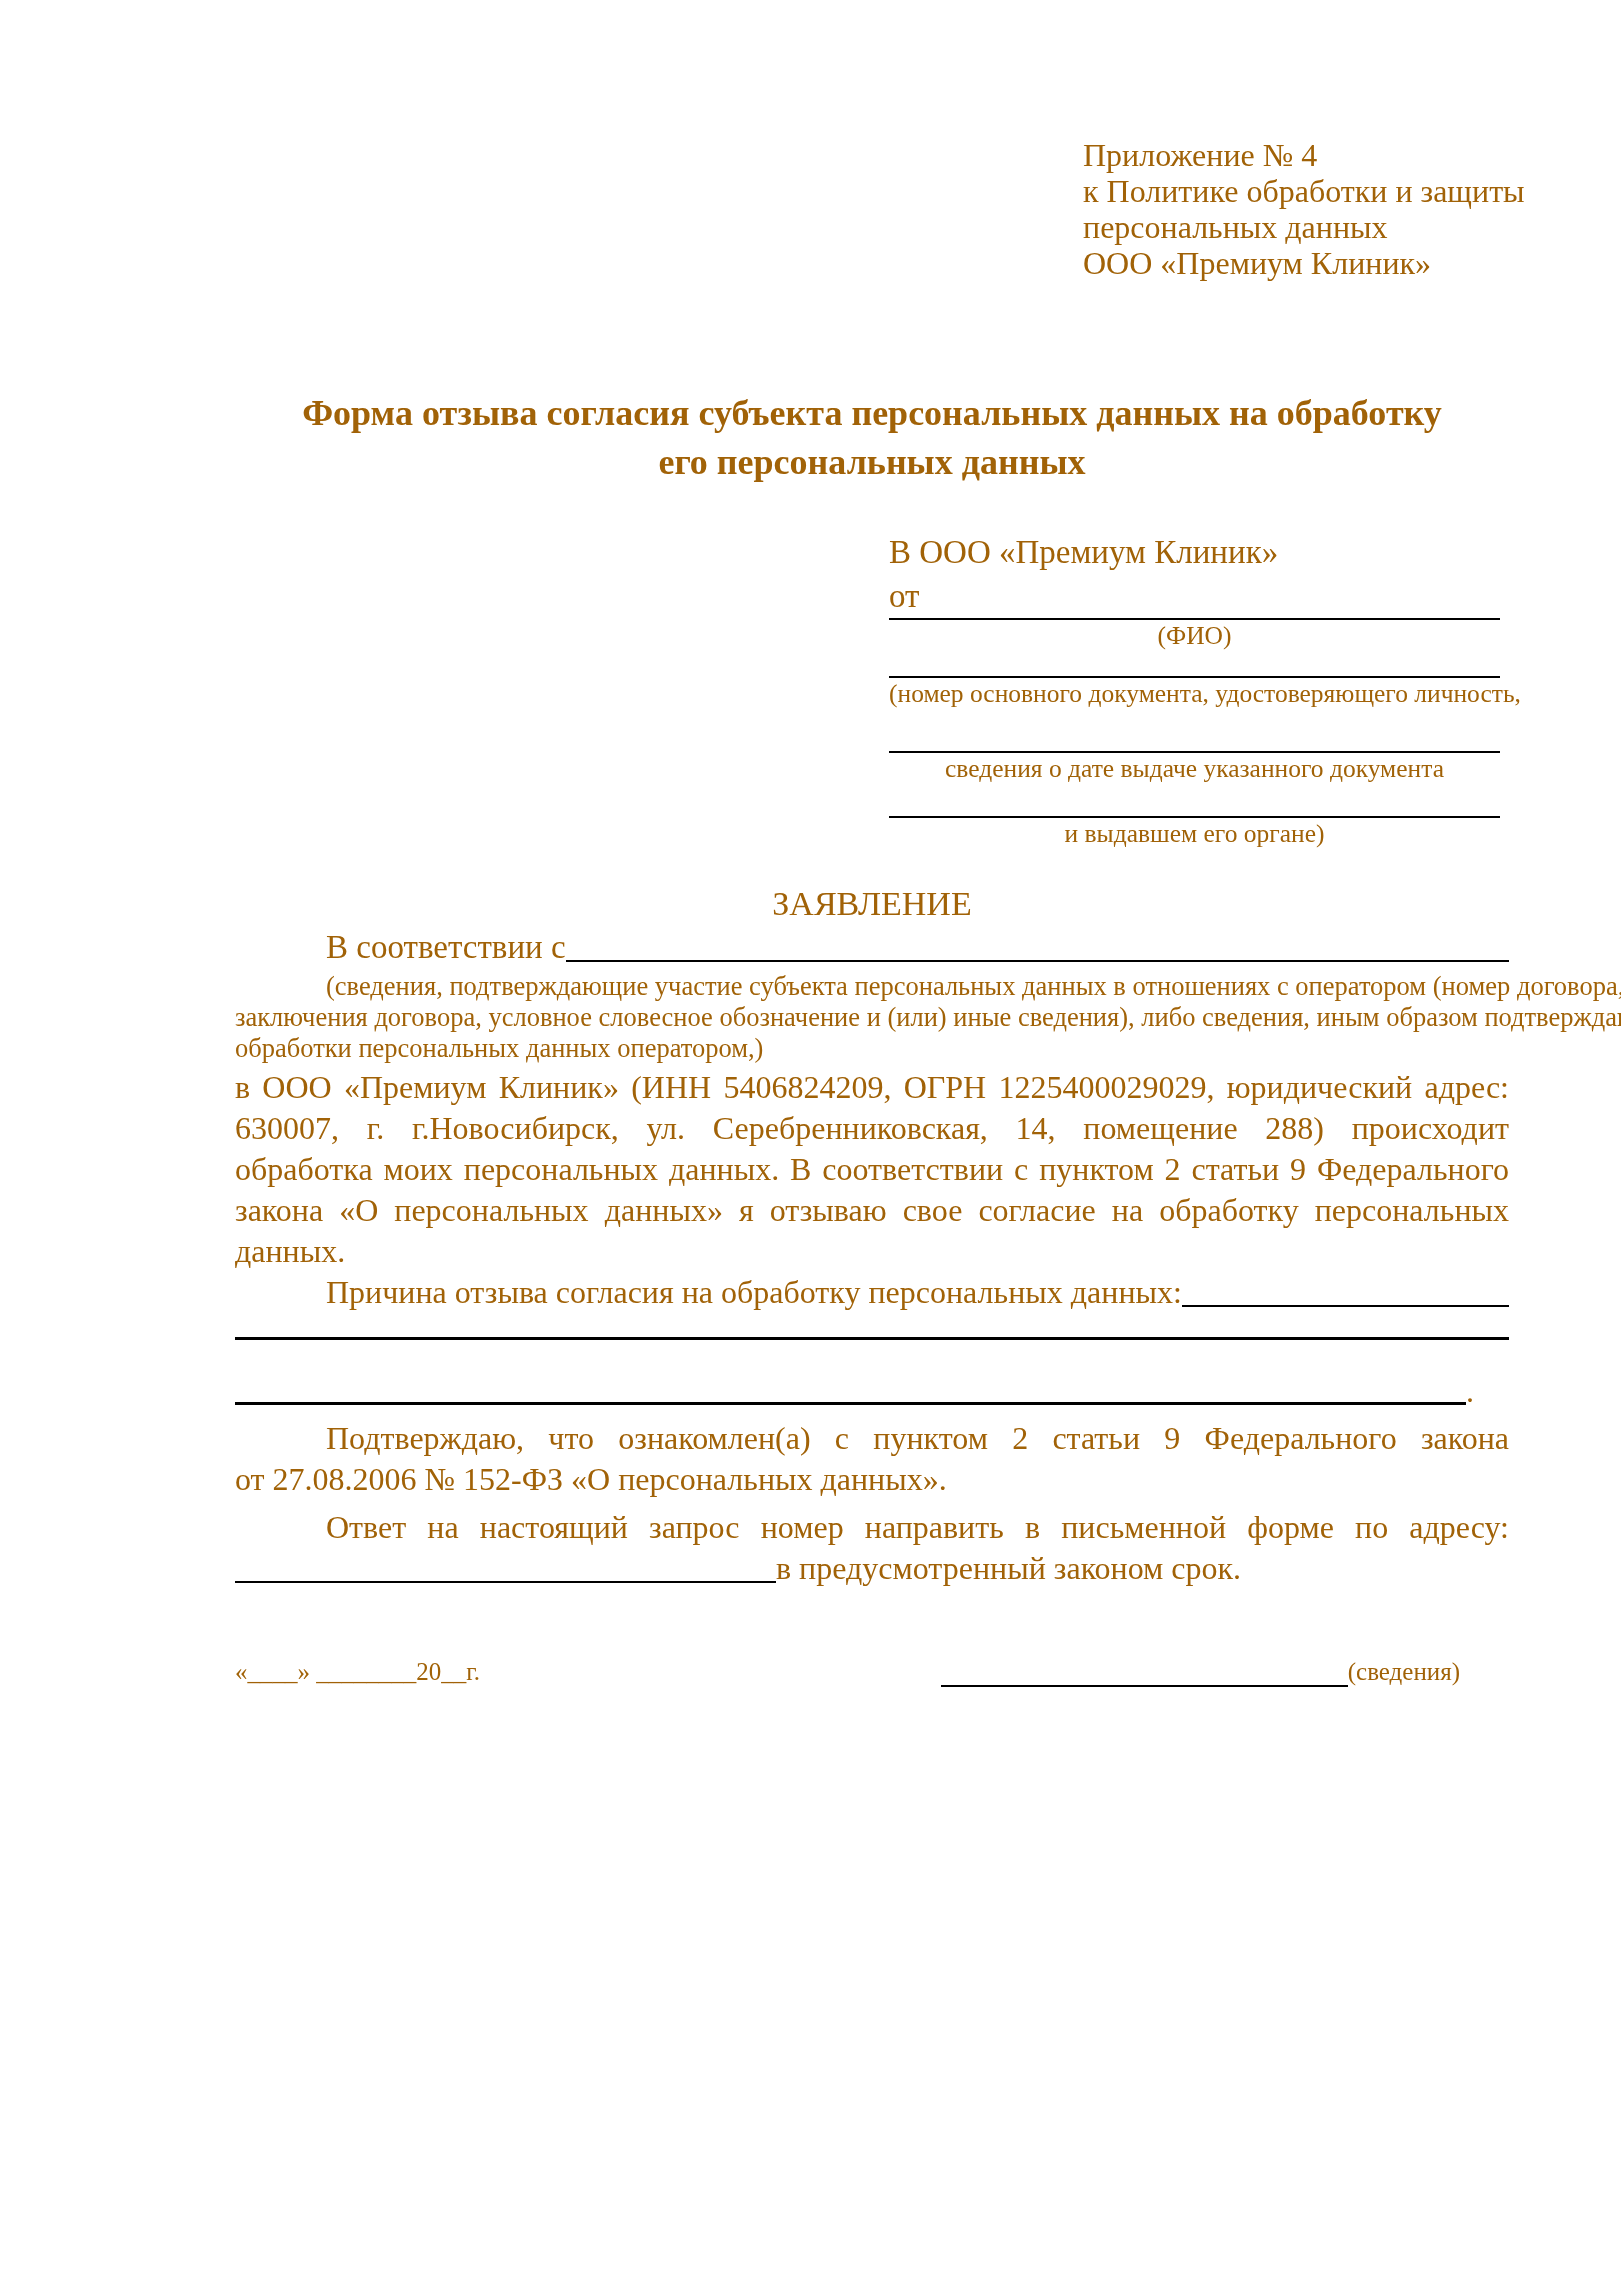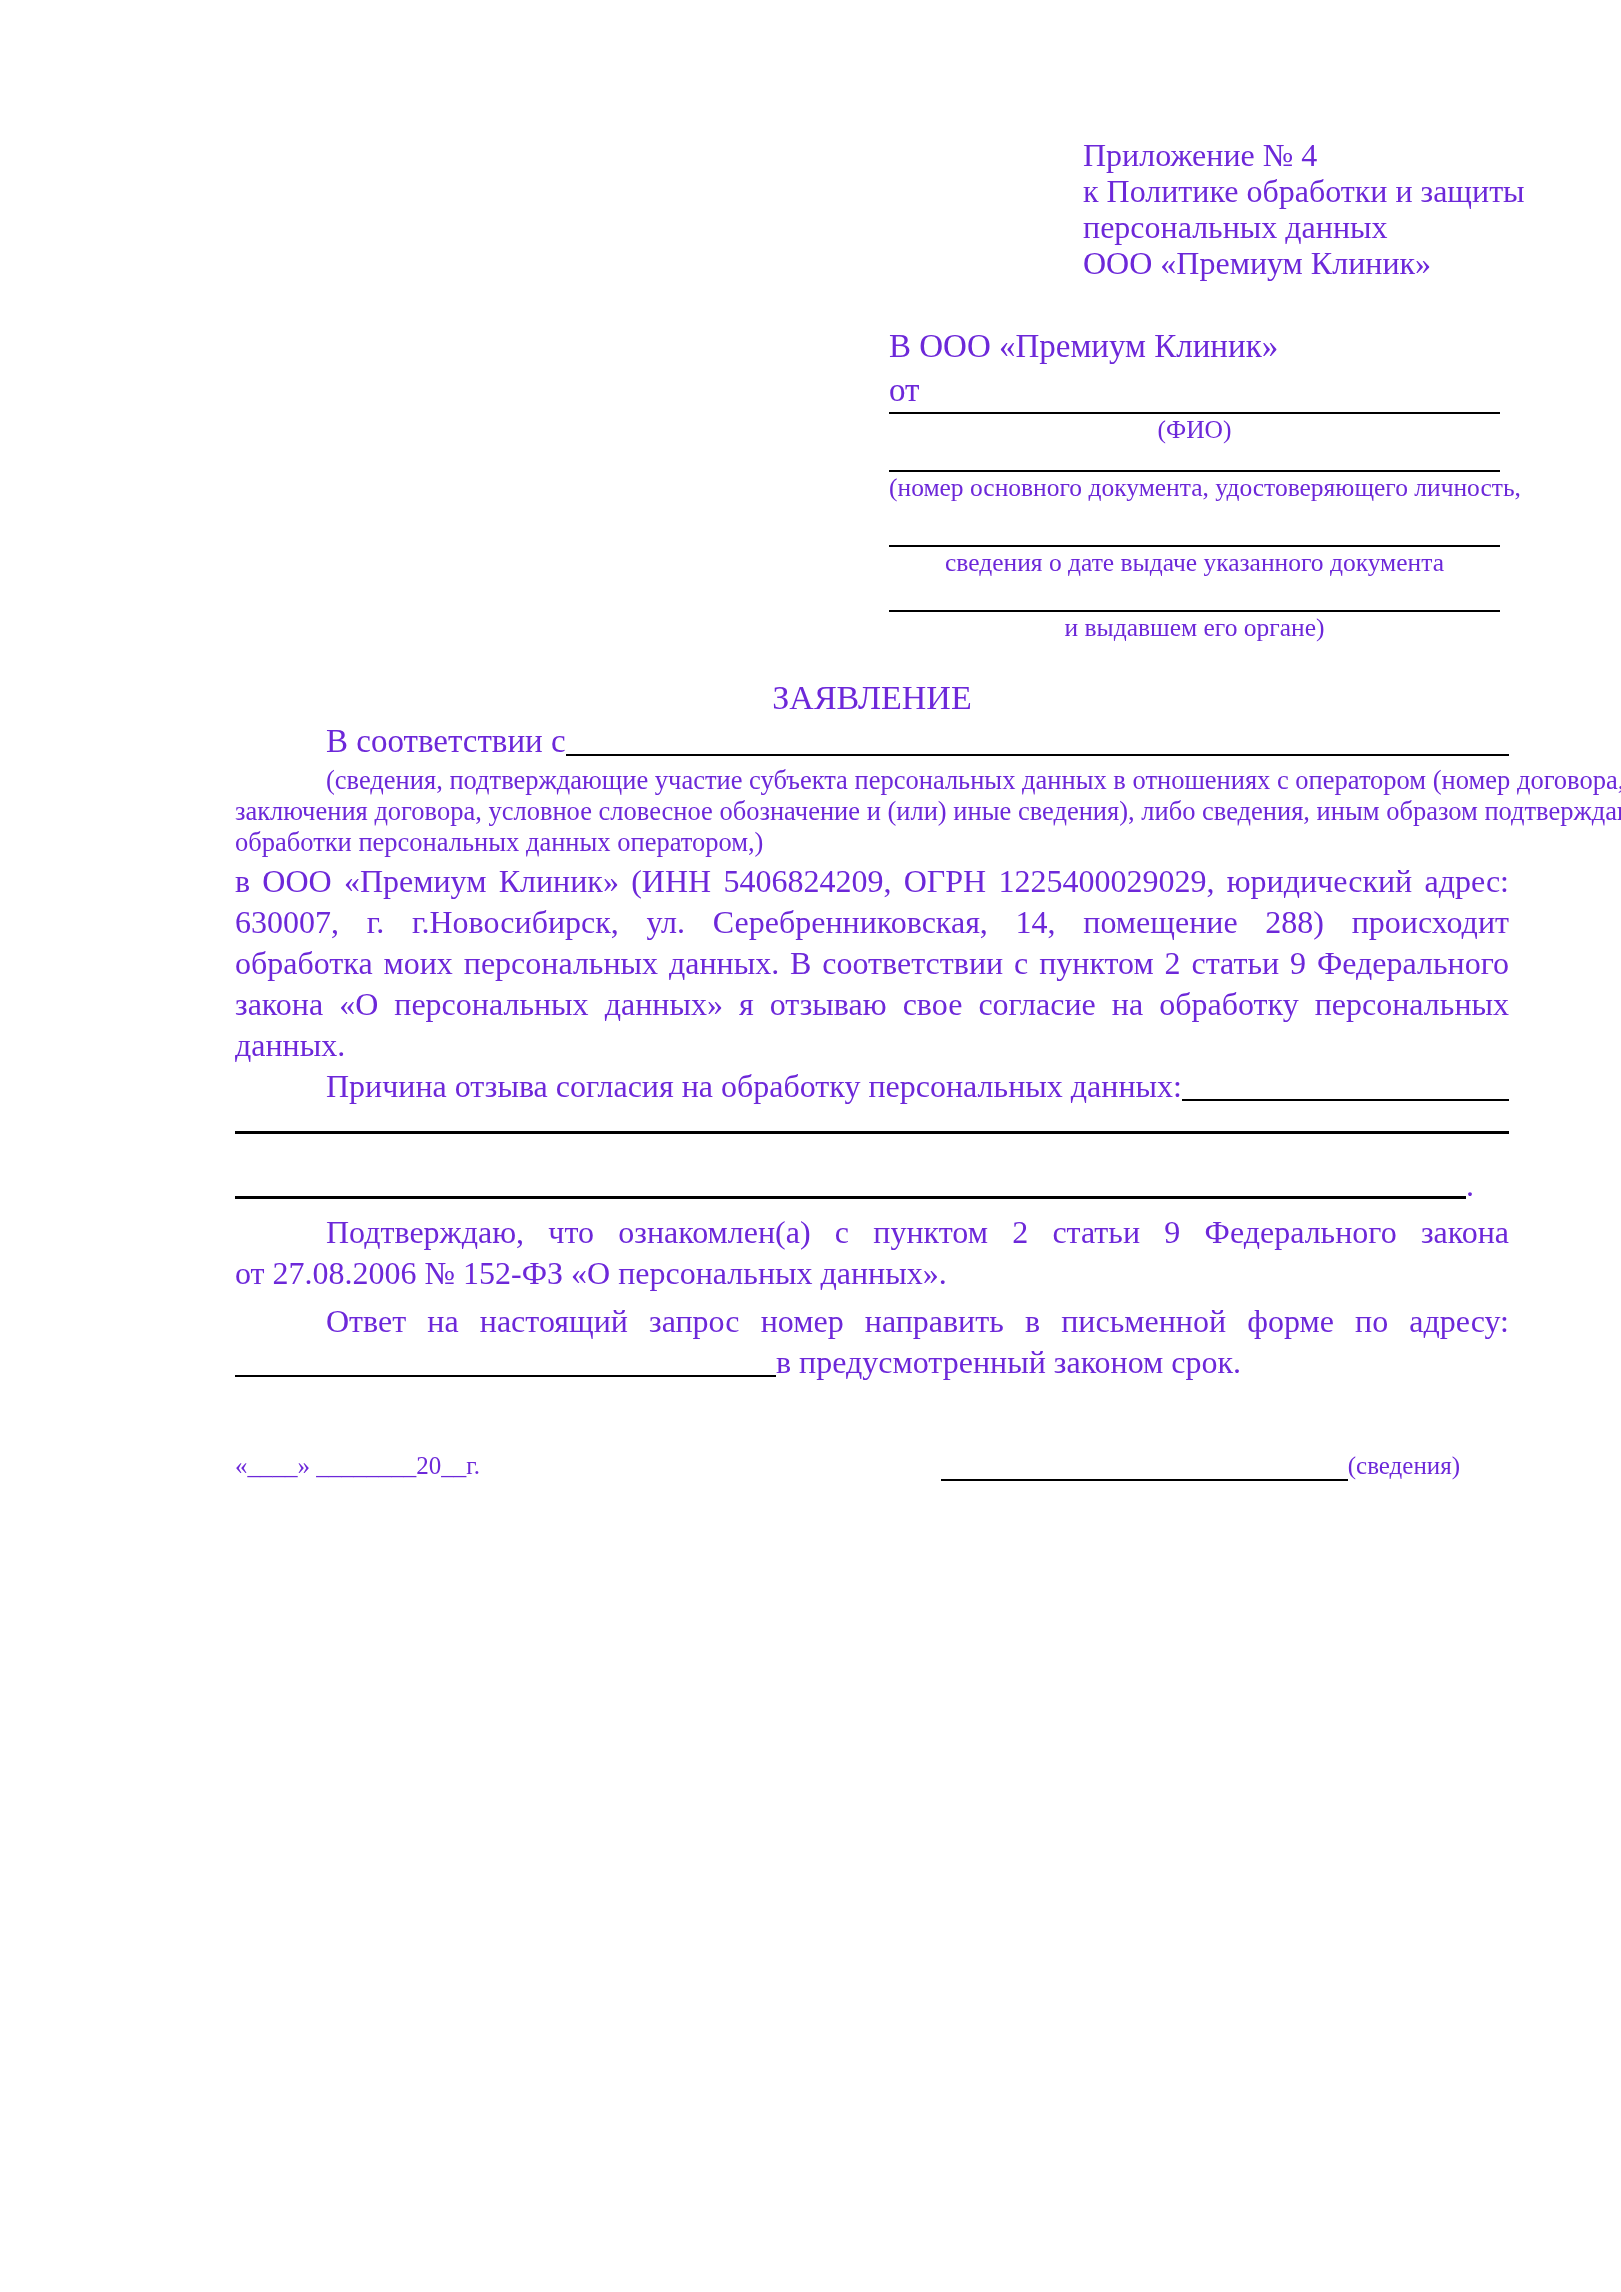--- a/index.html
+++ b/index.html
@@ -2,21 +2,21 @@
 <html><head>
 <meta charset="utf-8">
 <style>
   * { margin: 0; padding: 0; box-sizing: border-box; }
   html, body { background: #ffffff; }
   .page {
     position: relative;
     width: 1621px;
     height: 2293px;
     background: #ffffff;
-    color: #6d28d9;
+    color: #a16207;
     font-family: "Liberation Serif", "DejaVu Serif", serif;
     padding-left: 235px;
     padding-right: 112px;
     overflow: hidden;
   }
   
   .appendix {
     margin-top: 137px;
     margin-left: 848px;
     font-size: 32px;
@@ -124,20 +124,24 @@
 
 <div class="page">
 
   <div class="appendix">
     <div>Приложение № 4</div>
     <div>к Политике обработки и защиты</div>
     <div>персональных данных</div>
     <div>ООО «Премиум Клиник»</div>
   </div>
 
+  <div class="title">
+    <div>Форма отзыва согласия субъекта персональных данных на обработку</div>
+    <div>его персональных данных</div>
+  </div>
 
   <div class="addressee">
     <div class="addr-text">В ООО «Премиум Клиник»</div>
     <div class="addr-text">от</div>
     <div class="u-line"></div>
     <div class="cap">(ФИО)</div>
     <div class="u-line gap26"></div>
     <div class="cap">(номер основного документа, удостоверяющего личность,</div>
     <div class="u-line gap44"></div>
     <div class="cap">сведения о дате выдаче указанного документа</div>

